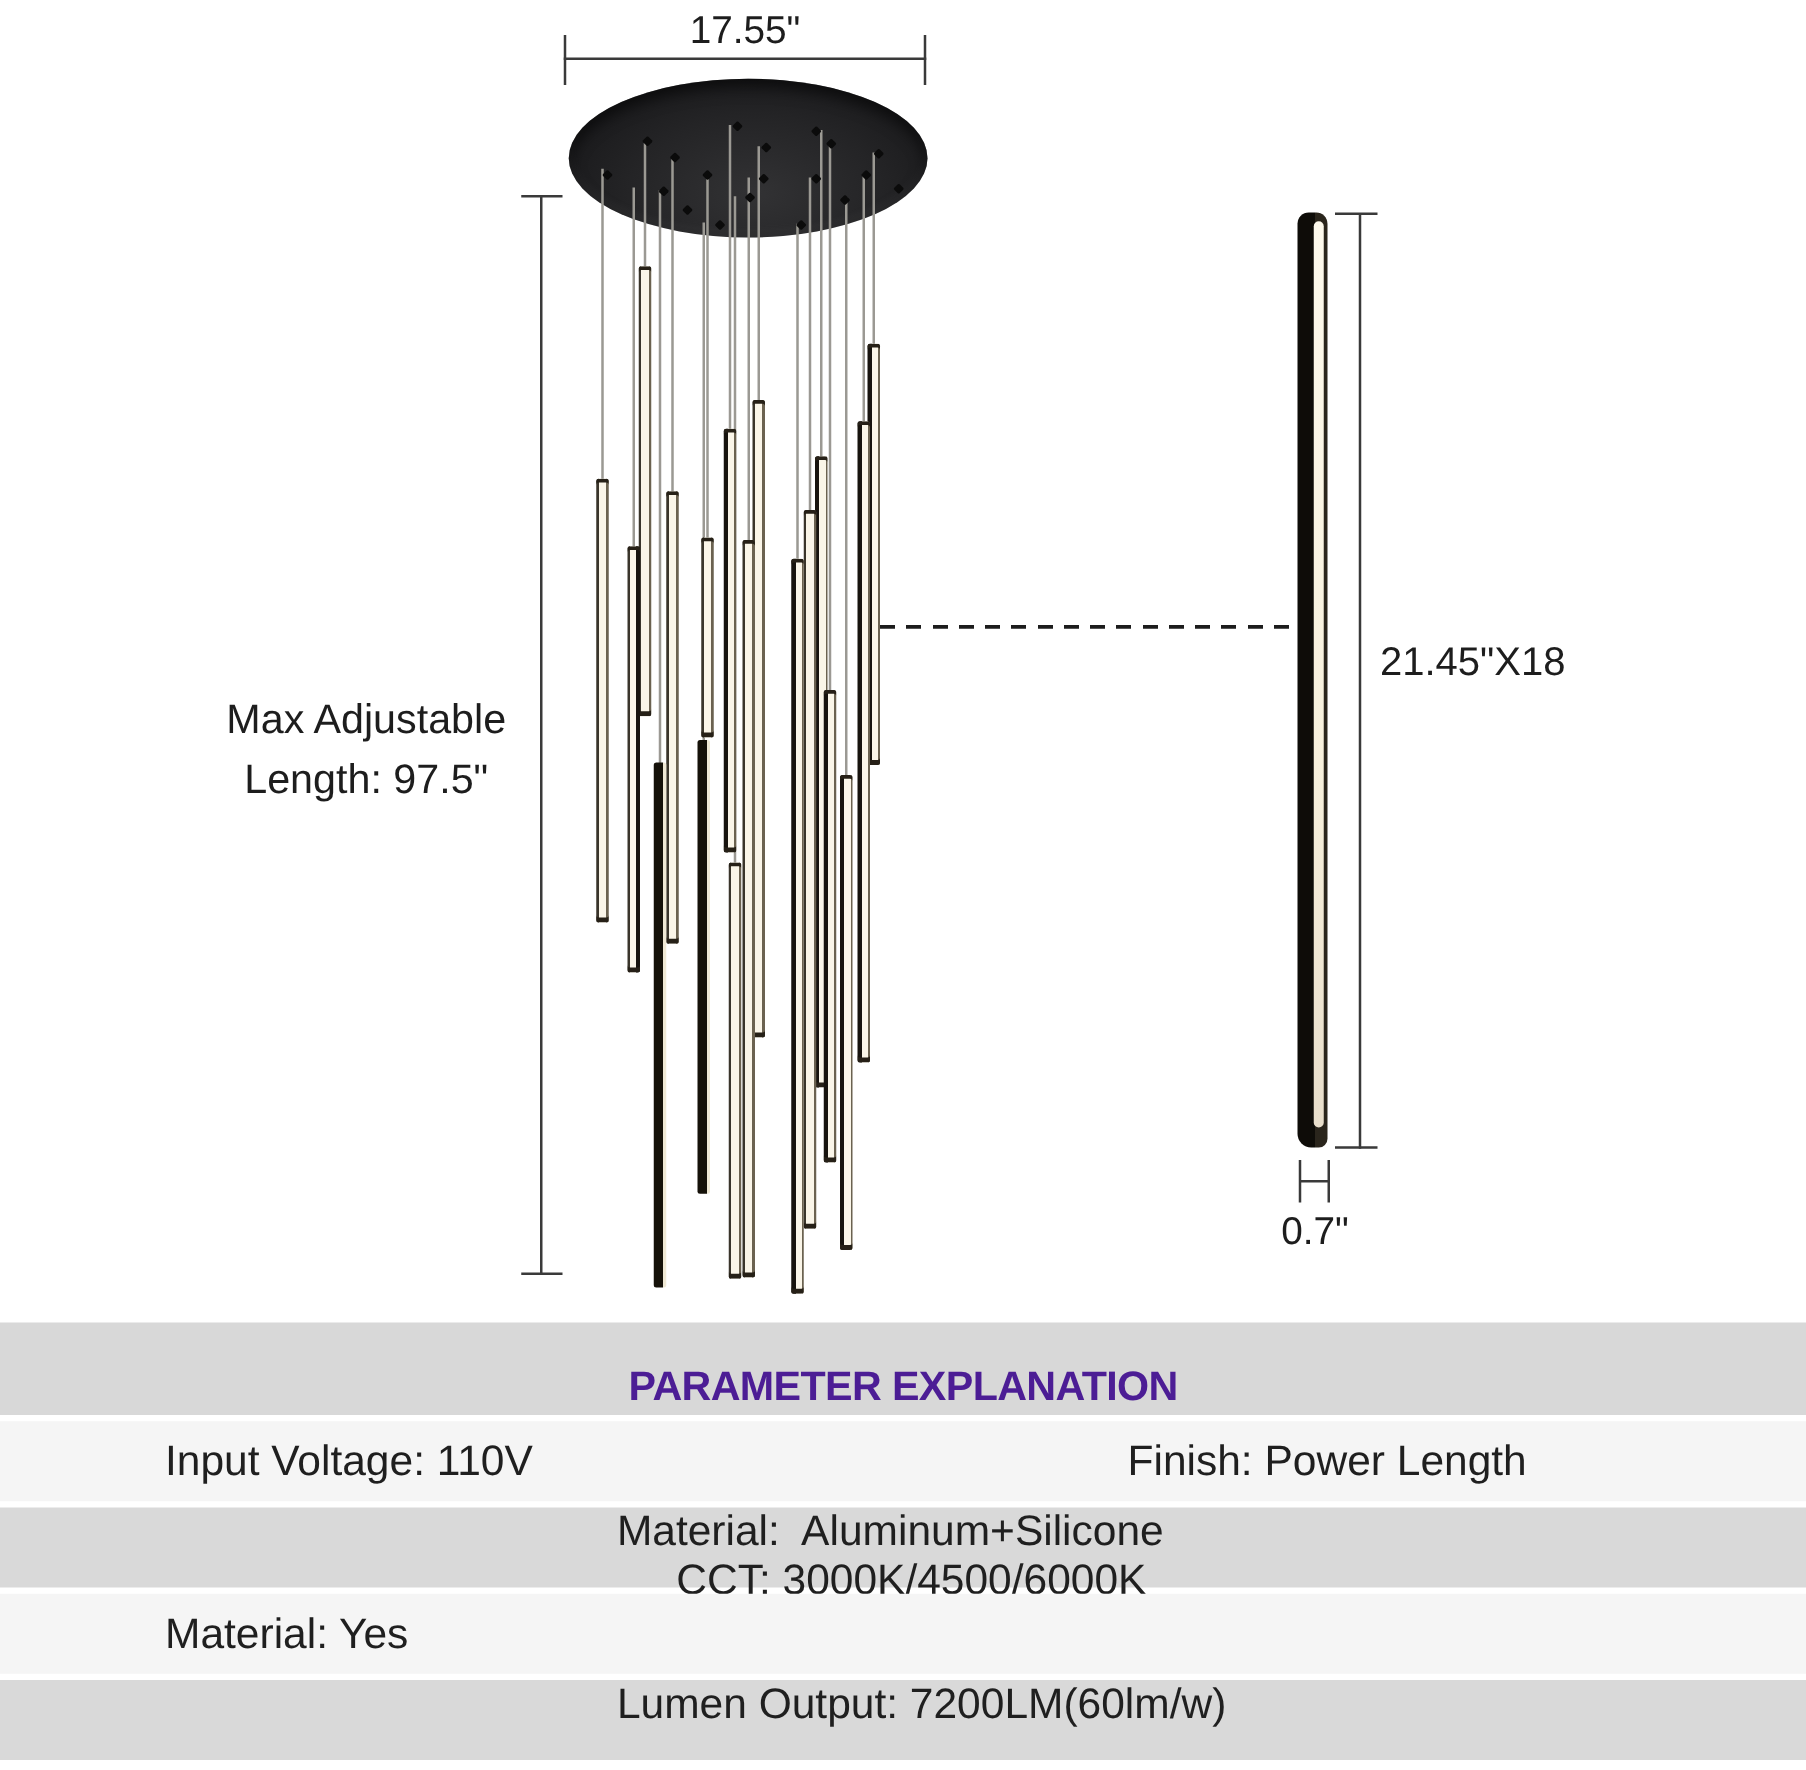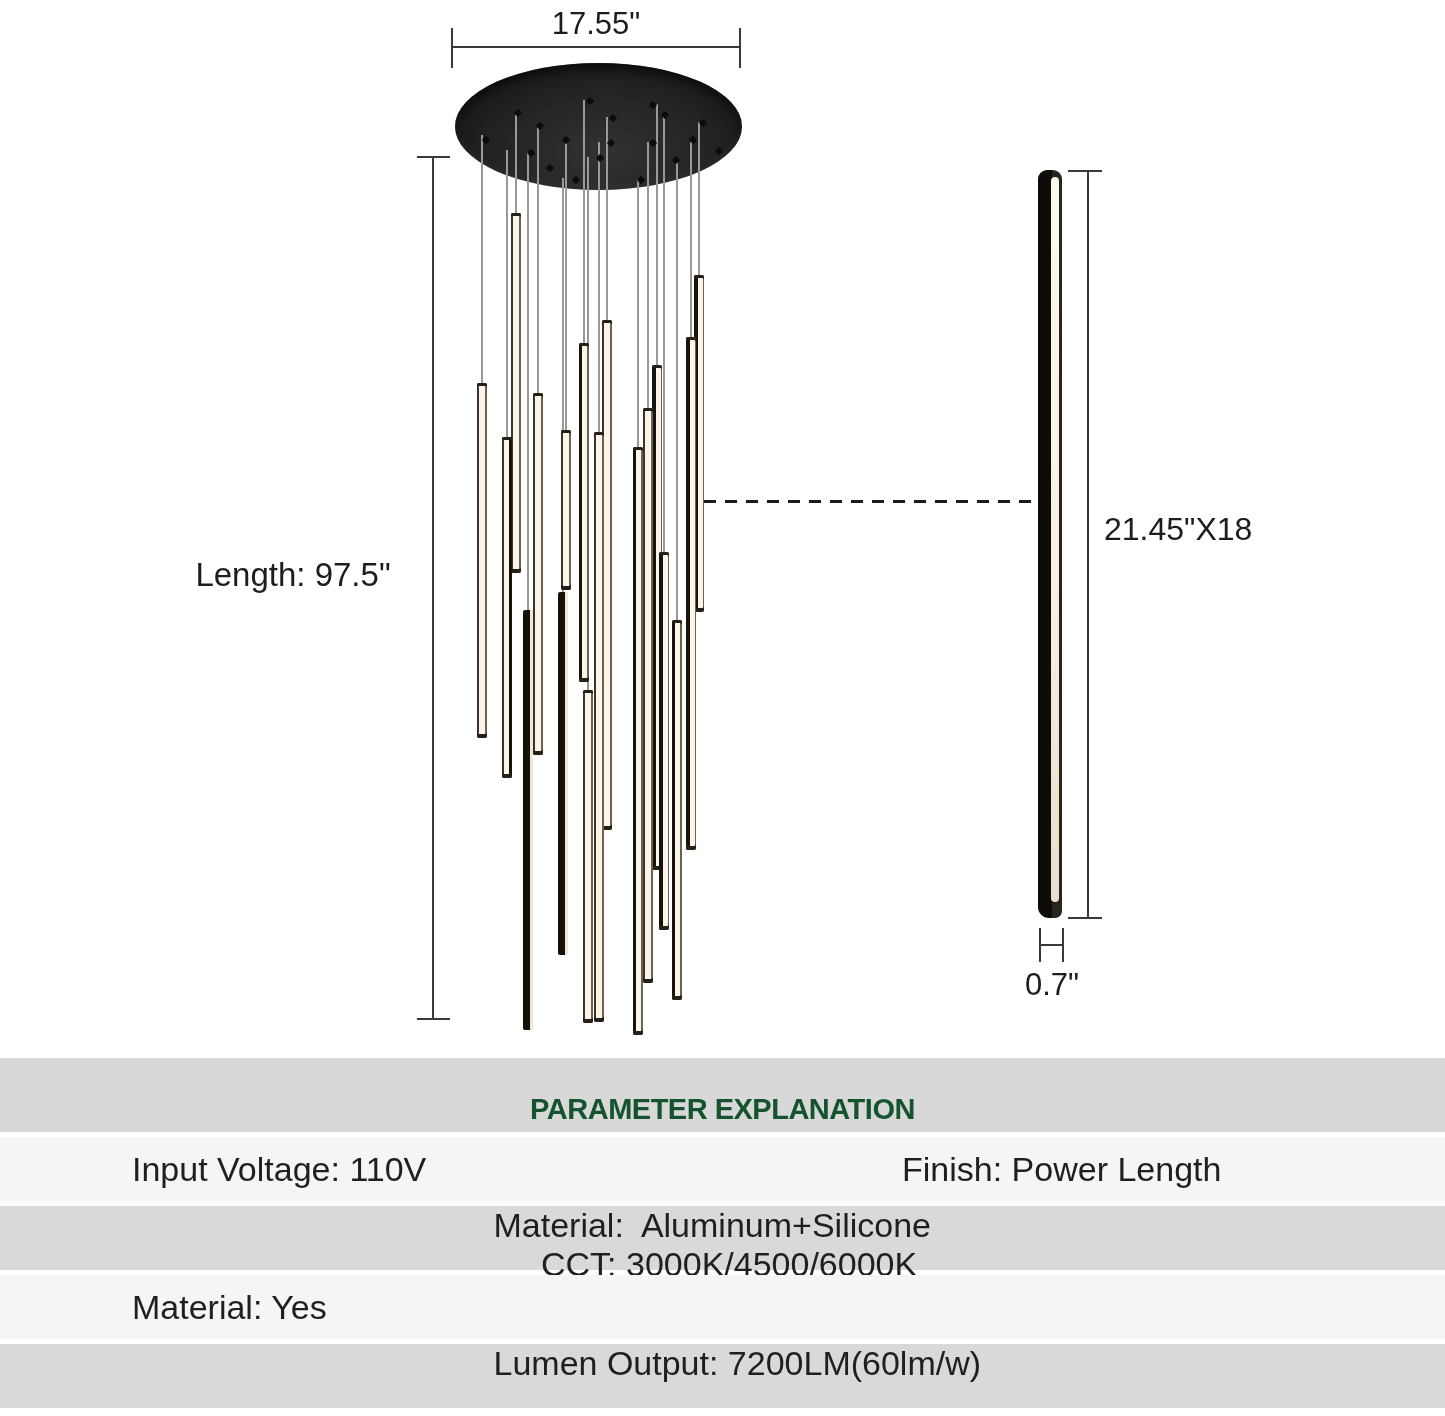--- a/index.html
+++ b/index.html
@@ -36,21 +36,21 @@
   
   .ref-tube{position:absolute;left:1038px;top:170px;width:24px;height:748px;
             background:linear-gradient(90deg,#0e0c08 0 14px,#2a251c 14px 24px);
             border-radius:9px 9px 7px 11px;}
   .ref-strip{position:absolute;left:13px;top:7px;width:8px;height:725px;border-radius:4px;
              background:linear-gradient(180deg,#fdf9ec 0%,#f7f0dc 60%,#e8decb 100%);}
 
   
   .band{position:absolute;left:0;top:1058px;width:1445px;height:74px;background:#d8d8d8;
         display:flex;align-items:center;justify-content:center;}
-  .band-title{font-size:29px;font-weight:700;letter-spacing:-0.5px;color:#14532d;margin-top:28px;}
+  .band-title{font-size:33px;font-weight:700;letter-spacing:-0.5px;color:#4c1d95;margin-top:28px;}
   .prow{position:absolute;left:0;width:1445px;height:64px;display:flex;align-items:center;
         font-size:34px;color:#1f1f1f;padding-left:20px;}
   .prow .lcell{width:722px;padding-left:112px;box-sizing:border-box;white-space:pre;}
   .prow .rcell{width:723px;padding-left:160px;box-sizing:border-box;white-space:pre;}
   .row-light{background:#f5f5f5;}
   .row-gray{background:#d9d9d9;flex-direction:column;}
 
   .maxlabel{position:absolute;left:128px;top:551px;width:330px;text-align:center;
             font-size:33px;line-height:48px;color:#1d1d1d;}
 </style>
@@ -120,20 +120,21 @@
       <div class="hole" style="left: 638px; top: 177px;"></div>
       <div class="hole" style="left: 673px; top: 157px;"></div>
       <div class="hole" style="left: 700px; top: 120px;"></div>
       <div class="hole" style="left: 716px; top: 148px;"></div>
     </div>
 
   <div class="dline" style="left:432px;top:157px;width:2px;height:863px;"></div>
   <div class="dline" style="left:417px;top:156px;width:33px;height:2px;"></div>
   <div class="dline" style="left:417px;top:1018px;width:33px;height:2px;"></div>
   <div class="maxlabel">
+    <div>Max Adjustable</div>
     <div>Length: 97.5"</div>
   </div>
 
   <div class="dashed" style="left:704px;top:500px;width:332px;"></div>
 
   <div class="ref-tube">
     <div class="ref-strip"></div>
   </div>
 
   <div class="dline" style="left:1087px;top:171px;width:2px;height:748px;"></div>

